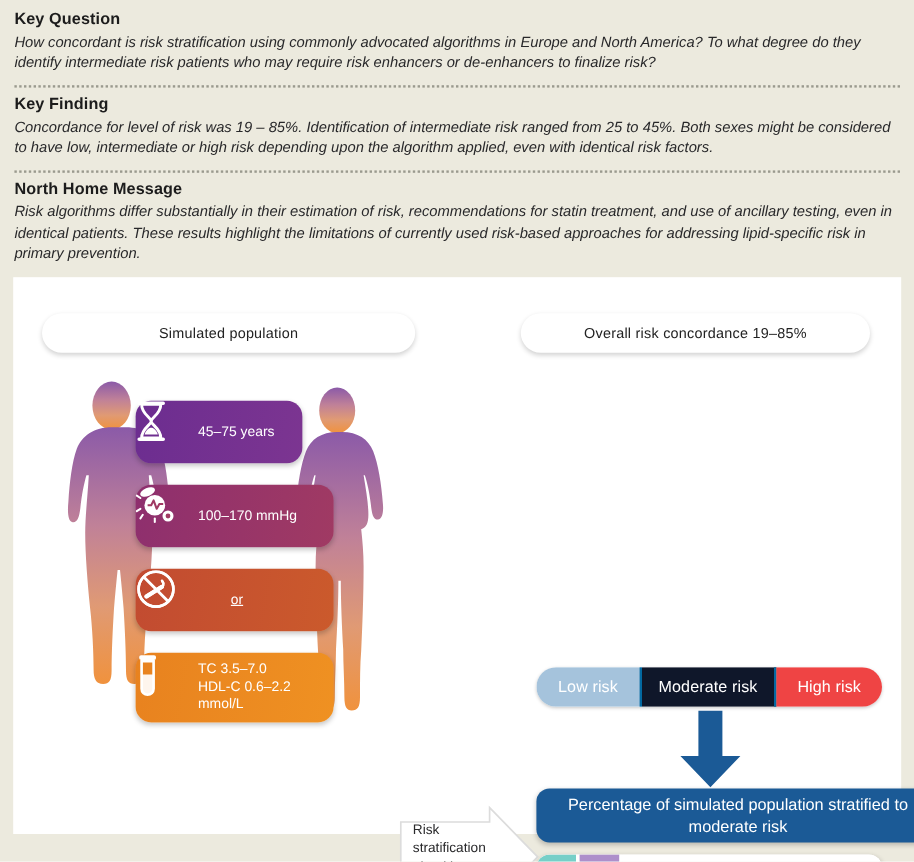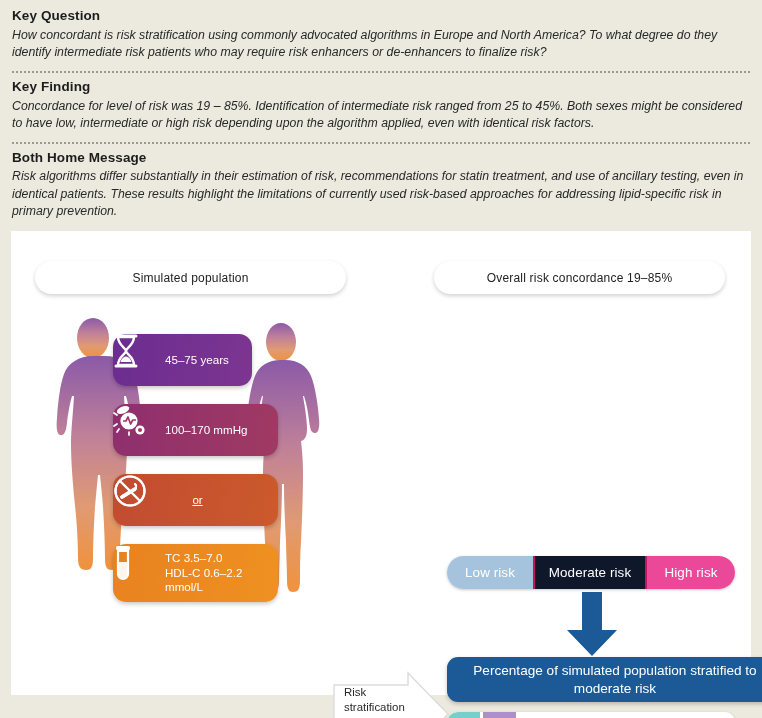--- a/index.html
+++ b/index.html
@@ -79,26 +79,26 @@
 
   
   .riskband{
     position:absolute;left:436px;top:325px;width:288px;height:33px;
     display:flex;border-radius:17px;overflow:hidden;
     box-shadow:0 1px 3px rgba(0,0,0,.22);
   }
   .riskband > div{
     display:flex;align-items:center;justify-content:center;
     color:#fff;font-size:13.4px;letter-spacing:.1px;
-    border-right:2px solid #be185d;box-sizing:border-box;
+    border-right:2px solid #0369a1;box-sizing:border-box;
   }
   .riskband > div:last-child{border-right:none;}
   .rb-low{flex:0 0 88px;background:#a5c3dc;}
   .rb-mod{flex:1 1 auto;background:#0f172a;}
-  .rb-high{flex:0 0 88px;background:#ec4899;}
+  .rb-high{flex:0 0 88px;background:#ef4444;}
 
   .downarrow{position:absolute;left:541px;top:361px;width:80px;height:66px;}
 
   .bluebox{
     position:absolute;left:436px;top:426px;width:336px;height:45px;
     background:#1b5a96;border-radius:11px;
     box-shadow:0 2px 4px rgba(0,0,0,.22);
     display:flex;align-items:center;justify-content:center;text-align:center;
     color:#fff;font-size:13.6px;line-height:1.26;padding:0 8px;box-sizing:border-box;
   }
@@ -139,21 +139,21 @@
     <div class="dotted"></div>
 
     <div class="sec">
       <div class="sec-title">Key Finding</div>
       <div class="sec-body">Concordance for level of risk was 19 – 85%. Identification of intermediate risk ranged from 25 to 45%. Both sexes might be considered to have low, intermediate or high risk depending upon the algorithm applied, even with identical risk factors.</div>
     </div>
 
     <div class="dotted"></div>
 
     <div class="sec">
-      <div class="sec-title">Both Home Message</div>
+      <div class="sec-title">North Home Message</div>
       <div class="sec-body">Risk algorithms differ substantially in their estimation of risk, recommendations for statin treatment, and use of ancillary testing, even in identical patients. These results highlight the limitations of currently used risk-based approaches for addressing lipid-specific risk in primary prevention.</div>
     </div>
   </div>
 
   <div class="panel">
 
     <div class="pill" id="pill-left">Simulated population</div>
     <div class="pill" id="pill-right">Overall risk concordance 19–85%</div>
 
     <div class="figures">

